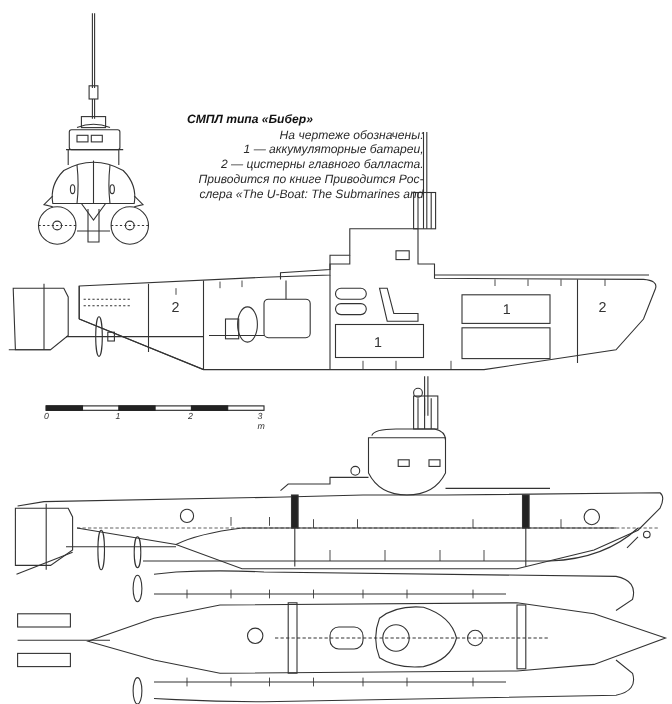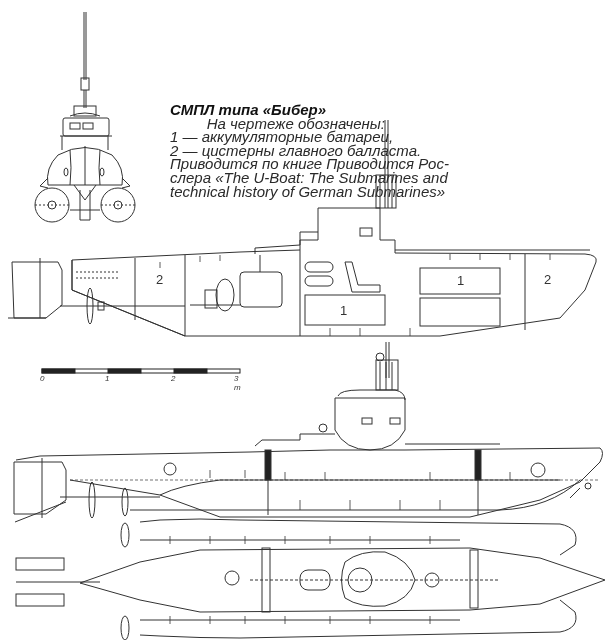--- a/index.html
+++ b/index.html
@@ -1,18 +1,18 @@
 <!DOCTYPE html>
 <html><head>
 <meta charset="utf-8">
 <style>
   html, body { margin: 0; padding: 0; background: #ffffff; }
   body { width: 611px; height: 640px; position: relative; overflow: hidden; font-family: "Liberation Sans", sans-serif; color: #1a1a1a; }
   .drawing { position: absolute; left: 0; top: 0; width: 611px; height: 640px; }
-  .caption { position: absolute; left: 170px; top: 103px; width: 215px; font-size: 15px; line-height: 13.6px; font-style: italic; color: #2a2a2a; }
+  .caption { position: absolute; left: 170px; top: 103px; width: 215px; font-size: 11px; line-height: 13.6px; font-style: italic; color: #2a2a2a; }
   .caption .title { font-weight: bold; font-style: italic; color: #111; display: block; }
   .caption .line { display: block; white-space: nowrap; text-align: right; }
   .scale-labels { position: absolute; left: 0; top: 0; }
   .scale-label { position: absolute; top: 374px; font-size: 8px; font-style: italic; color: #333; }
   .zone-label { position: absolute; font-size: 13px; color: #333; font-family: "Liberation Sans", sans-serif; }
 </style>
 </head>
 <body>
 
 <svg class="drawing" viewBox="0 0 611 640" xmlns="http://www.w3.org/2000/svg" fill="none" stroke="#333" stroke-width="1">
@@ -231,21 +231,20 @@
   </g>
 </svg>
 
 <div class="caption">
   <span class="title">СМПЛ типа «Бибер»</span>
   <span class="line">На чертеже обозначены:</span>
   <span class="line">1 — аккумуляторные батареи,</span>
   <span class="line">2 — цистерны главного балласта.</span>
   <span class="line">Приводится по книге Приводится Рос-</span>
   <span class="line">слера «The U-Boat: The Submarines and</span>
-  <span class="line">technical history of German Submarines»</span>
 </div>
 
 <div class="scale-labels">
   <span class="scale-label" style="left:40px;">0</span>
   <span class="scale-label" style="left:105px;">1</span>
   <span class="scale-label" style="left:171px;">2</span>
   <span class="scale-label" style="left:234px;">3 m</span>
 </div>
 
 <span class="zone-label" style="left:156px; top:272px;">2</span>

